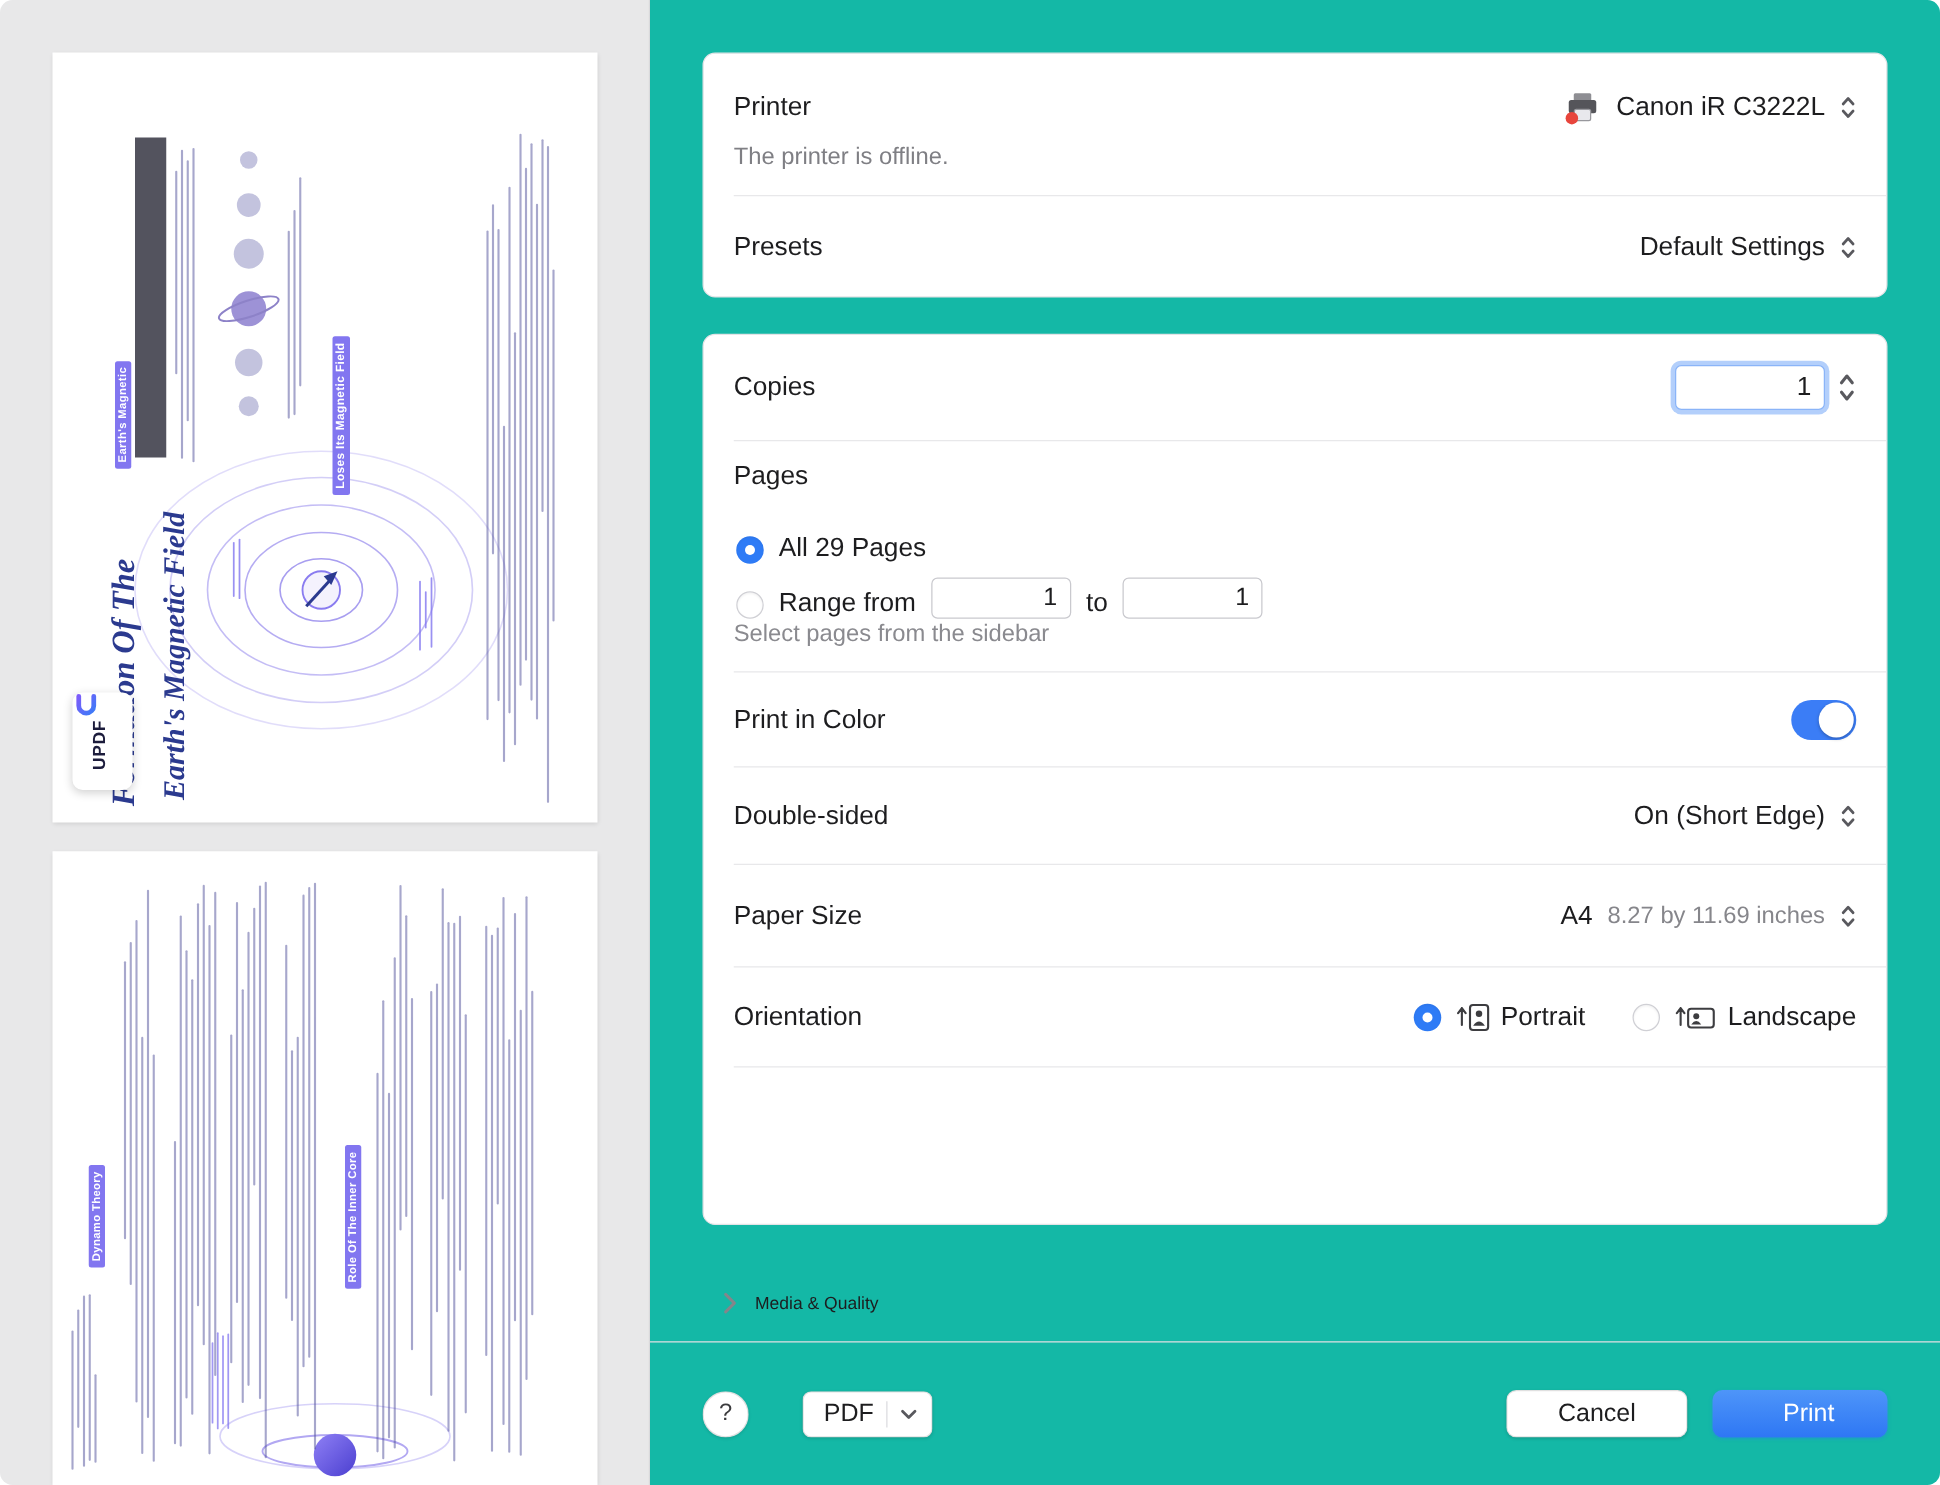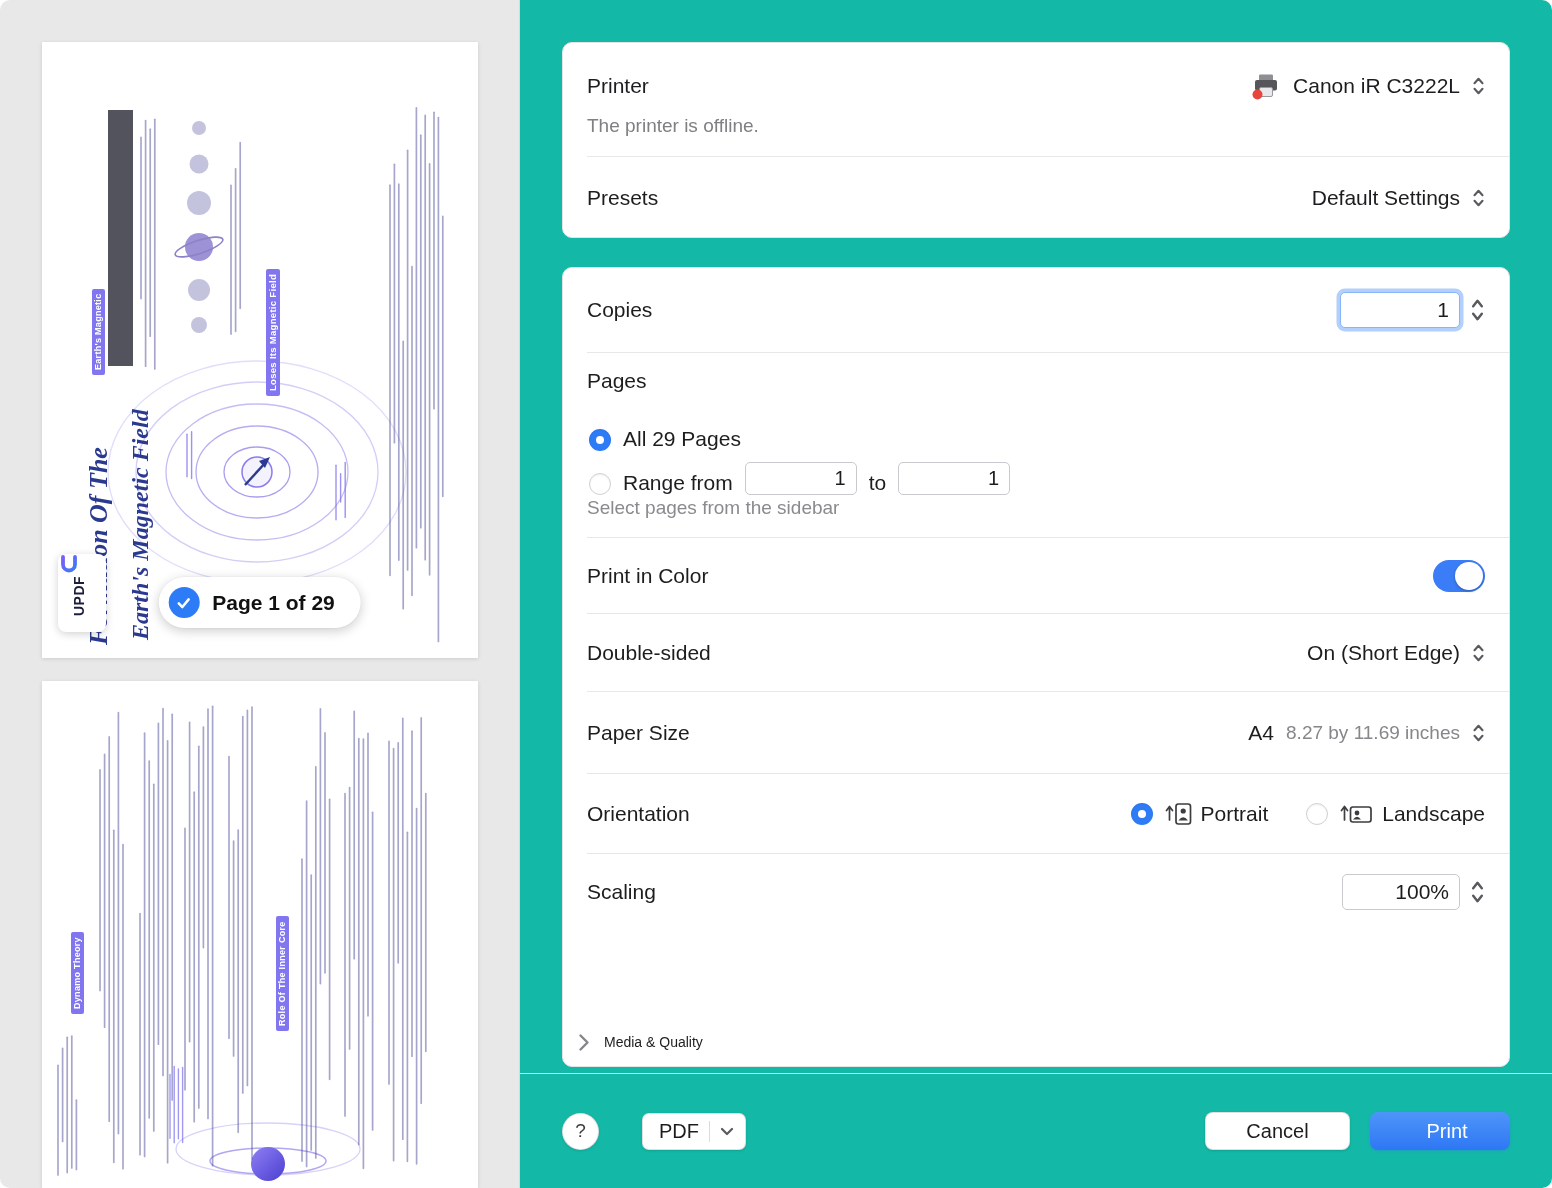--- a/index.html
+++ b/index.html
@@ -30,21 +30,21 @@
 
   .page-badge { position: absolute; top: 577px; left: 50%; transform: translateX(-50%); height: 51px; border-radius: 26px; background: #fff;
     box-shadow: 0 3px 12px rgba(0,0,0,.20), 0 0 0 .5px rgba(0,0,0,.04); display: flex; align-items: center; gap: 13px; padding: 0 26px 0 10px; z-index: 5; }
   .check-circle { width: 31px; height: 31px; border-radius: 50%; background: #2d7cf7; display: flex; align-items: center; justify-content: center; }
   .pb-label { font-size: 21px; font-weight: 600; color: #111; }
 
   
   .panel { position: absolute; left: 520px; top: 0; width: 1032px; height: 100%; background: #14b8a6; }
   .card { position: absolute; left: 42px; width: 948px; background: #ffffff; border: 1px solid #e3e3e6; border-radius: 10px; overflow: hidden; }
   .card1 { top: 42px; height: 196px; }
-  .card2 { top: 267px; height: 800px; }
+  .card2 { top: 267px; height: 713px; }
 
   .row { display: flex; align-items: center; justify-content: space-between; padding: 0 24px; }
   .lbl { font-size: 21px; color: #1d1d1f; }
   .sub { font-size: 19px; color: #7f7f84; margin-top: 3px; }
   .divider { height: 1px; background: #e8e8ea; margin-left: 24px; }
 
   .printer-block { padding: 17px 24px 0; height: 113px; }
   .printer-top { display: flex; justify-content: space-between; align-items: center; height: 52px; }
   .presets-row { height: 82px; }
 
@@ -167,28 +167,20 @@
               <linearGradient id="ug" x1="0" y1="0" x2="1" y2="1">
                 <stop offset="0" stop-color="#7c5cfa"></stop>
                 <stop offset="1" stop-color="#3b7bf7"></stop>
               </linearGradient>
             </defs>
           <path d="M5 3 v7.5 a6 6 0 0 0 12 0 V3" fill="none" stroke="url(#ug)" stroke-width="3.8" stroke-linecap="round"></path>
         </svg>
       </div>
     </div>
 
-    <div class="page-badge">
-      <span class="check-circle">
-        <svg width="18" height="18" viewBox="0 0 20 20">
-            <path d="M4.5 10.5 L8.5 14.5 L15.5 6" stroke="#fff" stroke-width="2.8" fill="none" stroke-linecap="round" stroke-linejoin="round"></path>
-          </svg>
-      </span>
-      <span class="pb-label">Page 1 of 29</span>
-    </div>
 
     <div class="thumb thumb2">
       <svg id="art2" width="436" height="507" viewBox="0 0 436 507">
         <defs>
             <linearGradient id="sph2" x1="0" y1="0" x2="1" y2="1">
               <stop offset="0" stop-color="#8f80f5"></stop>
               <stop offset="1" stop-color="#4b3fd0"></stop>
             </linearGradient>
           </defs>
         <ellipse cx="226" cy="468" rx="92" ry="26" fill="none" stroke="#c6bff6" stroke-width="1.3" opacity=".7"></ellipse>
@@ -395,30 +387,20 @@
               <rect x="13.5" y="6" width="20.5" height="15" rx="2.4" fill="none" stroke="#3d3d40" stroke-width="1.7"></rect>
               <circle cx="20" cy="12" r="2.4" fill="#3d3d40"></circle>
               <path d="M16 18.5 q4 -5.5 8 0 z" fill="#3d3d40"></path>
             </svg>
             <span>Landscape</span>
           </label>
         </span>
       </div>
       <div class="divider"></div>
 
-      <div class="row r-scaling">
-        <span class="lbl">Scaling</span>
-        <span class="ctrl-group">
-          <input class="field f-scale" type="text" value="100%" style="">
-          <svg class="updown num" viewBox="0 0 13 26">
-              <path d="M2.5 9.5 L6.5 4.5 L10.5 9.5"></path>
-              <path d="M2.5 16.5 L6.5 21.5 L10.5 16.5"></path>
-            </svg>
-        </span>
-      </div>
     </section>
 
     <div class="mq-row">
       <svg width="12" height="19" viewBox="0 0 12 19">
           <path d="M2.5 2.5 L9.5 9.5 L2.5 16.5" fill="none" stroke="#85858a" stroke-width="2.4" stroke-linecap="round" stroke-linejoin="round"></path>
         </svg>
       <span>Media &amp; Quality</span>
     </div>
 
     <div class="footer-divider"></div>

